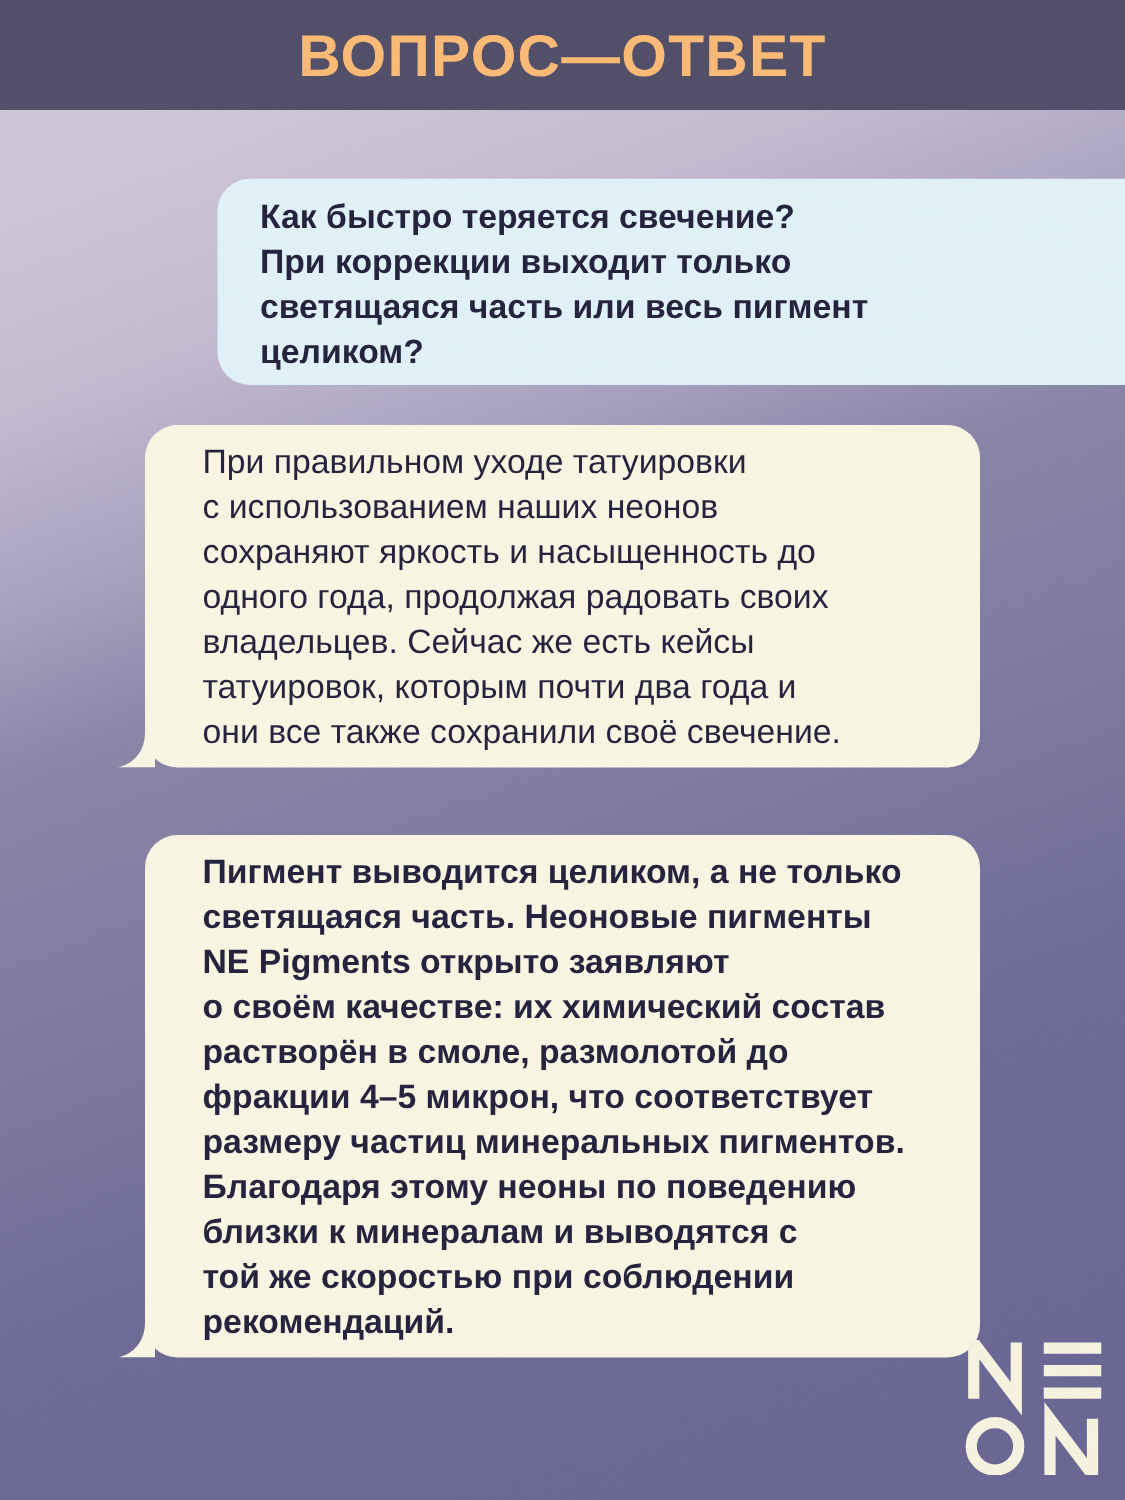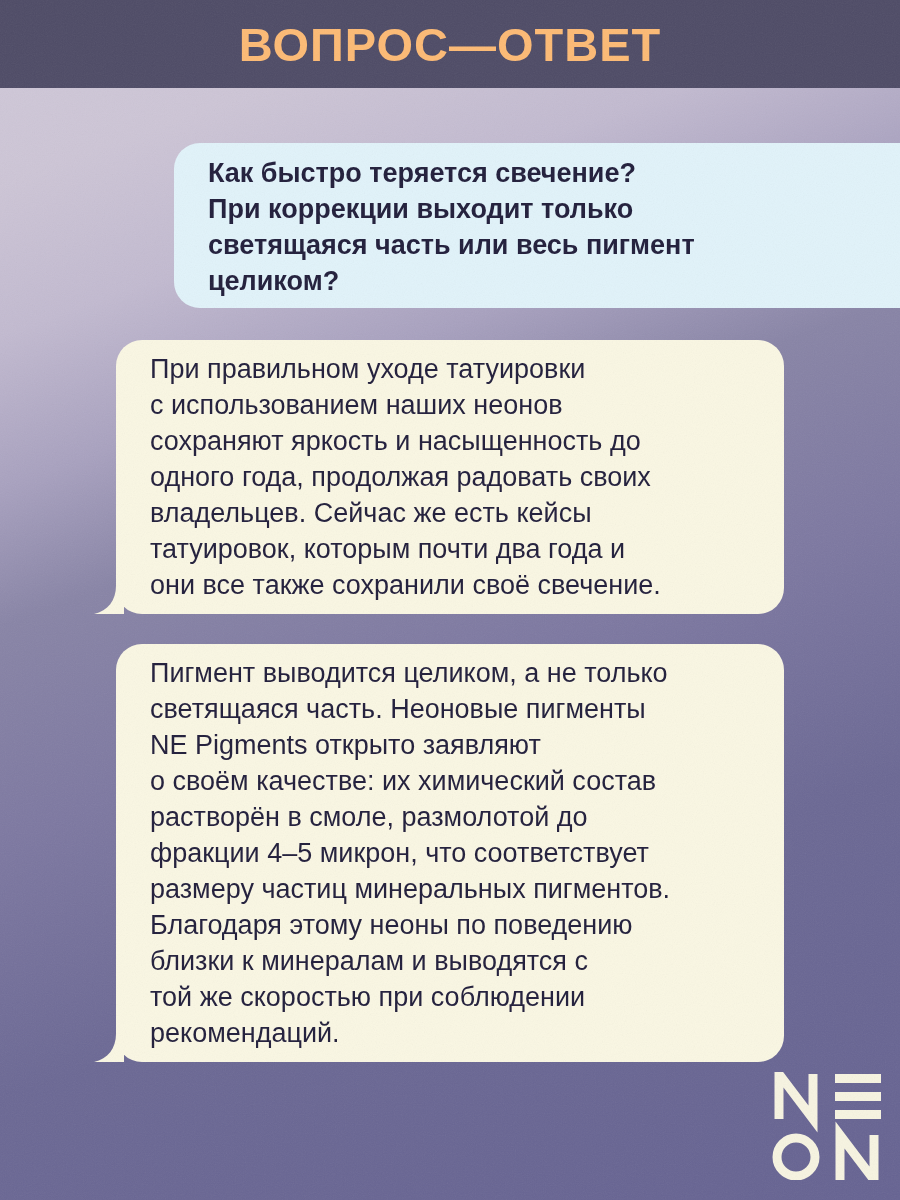--- a/index.html
+++ b/index.html
@@ -42,25 +42,25 @@
   .question{
     left:174px;top:143px;width:752px;
     background:#e1f3fa;
     padding:12px 28px 9px 34px;
     box-sizing:border-box;
   }
   .question p{font-weight:bold;}
   .answer{
     left:116px;width:668px;
     background:#faf7e3;
-    padding:11px 26px 11px 34px;
+    padding:11px 26px 11px 46px;
     box-sizing:border-box;
   }
   .answer-1{top:340px;}
-  .answer-2{top:644px;}
+  .answer-2{top:668px;font-weight:bold;}
   .tail{position:absolute;bottom:0;}
   .tail-right{right:-22px;}
   .tail-left{left:-22px;}
   .logo{
     position:absolute;right:17px;bottom:20px;
     width:112px;height:108px;
     z-index:2;
   }
   .grain{
     position:absolute;left:0;top:0;

